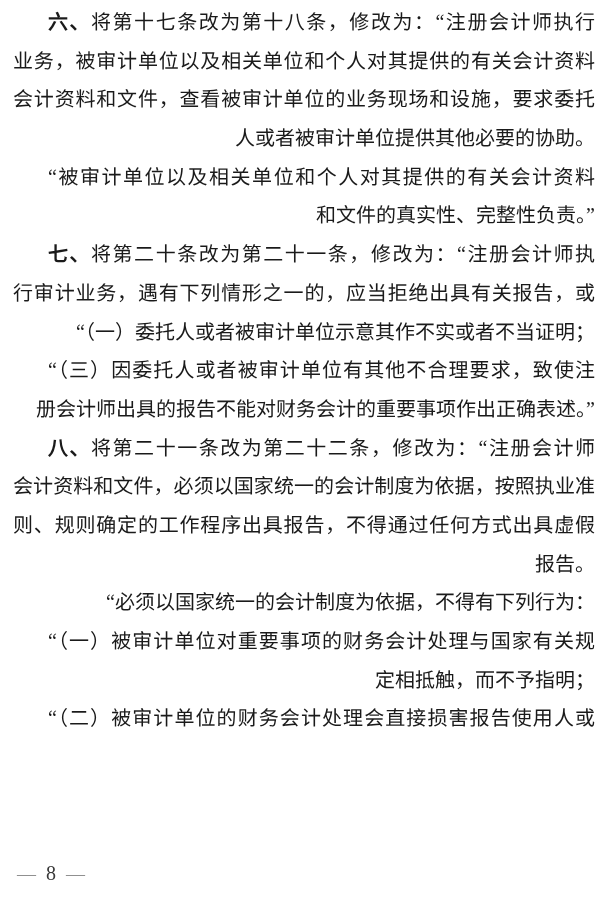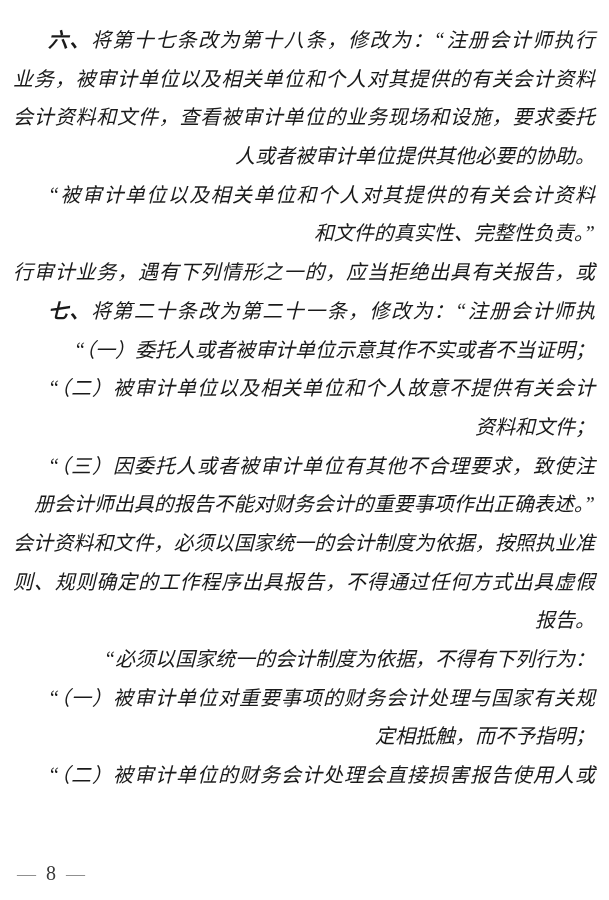--- a/index.html
+++ b/index.html
@@ -12,23 +12,22 @@
     width: 609px;
     height: 900px;
     background: #ffffff;
     overflow: hidden;
     font-family: "Liberation Serif", "DejaVu Serif", serif;
     color: #1a1a1a;
   }
   .content {
     position: absolute;
     left: 13px;
-    top: 21px;
+    top: 3px;
     width: 582px;
-    font-style: italic;
   }
   .para { margin: 0; padding: 0; }
   .line {
     font-size: 20px;
     line-height: 38.7px;
     height: 38.7px;
     overflow: visible;
   }
   
   .fill {
@@ -75,39 +74,36 @@
       <div class="line fill"><span>会计资料和文件，查看被审计单位的业务现场和设施，要求委托</span></div>
       <div class="line end"><span>人或者被审计单位提供其他必要的协助。</span></div>
     </div>
 
     <div class="para">
       <div class="line fill indent"><span>“被审计单位以及相关单位和个人对其提供的有关会计资料</span></div>
       <div class="line end"><span>和文件的真实性、完整性负责。”</span></div>
     </div>
 
     <div class="para">
+      <div class="line fill indent"><span class="hei">七、</span><span>将第二十条改为第二十一条，修改为：“注册会计师执</span></div>
       <div class="line fill"><span>行审计业务，遇有下列情形之一的，应当拒绝出具有关报告，或</span></div>
-      <div class="line fill indent"><span class="hei">七、</span><span>将第二十条改为第二十一条，修改为：“注册会计师执</span></div>
     </div>
 
     <div class="para">
       <div class="line end indent"><span>“（一）委托人或者被审计单位示意其作不实或者不当证明；</span></div>
     </div>
 
-    <div class="para">
-      <div class="line fill indent"><span>“（二）被审计单位以及相关单位和个人故意不提供有关会计</span></div>
-      <div class="line end"><span>资料和文件；</span></div>
-    </div>
 
     <div class="para">
       <div class="line fill indent"><span>“（三）因委托人或者被审计单位有其他不合理要求，致使注</span></div>
       <div class="line end"><span>册会计师出具的报告不能对财务会计的重要事项作出正确表述。”</span></div>
     </div>
 
     <div class="para">
+      <div class="line fill indent"><span class="hei">八、</span><span>将第二十一条改为第二十二条，修改为：“注册会计师</span></div>
       <div class="line fill"><span>会计资料和文件，必须以国家统一的会计制度为依据，按照执业准</span></div>
       <div class="line fill"><span>则、规则确定的工作程序出具报告，不得通过任何方式出具虚假</span></div>
       <div class="line end"><span>报告。</span></div>
     </div>
 
     <div class="para">
       <div class="line end indent"><span>“必须以国家统一的会计制度为依据，不得有下列行为：</span></div>
     </div>
 
     <div class="para">

